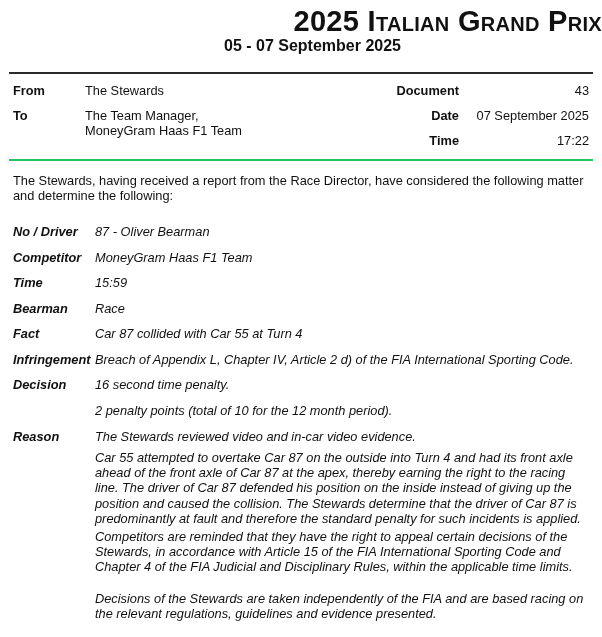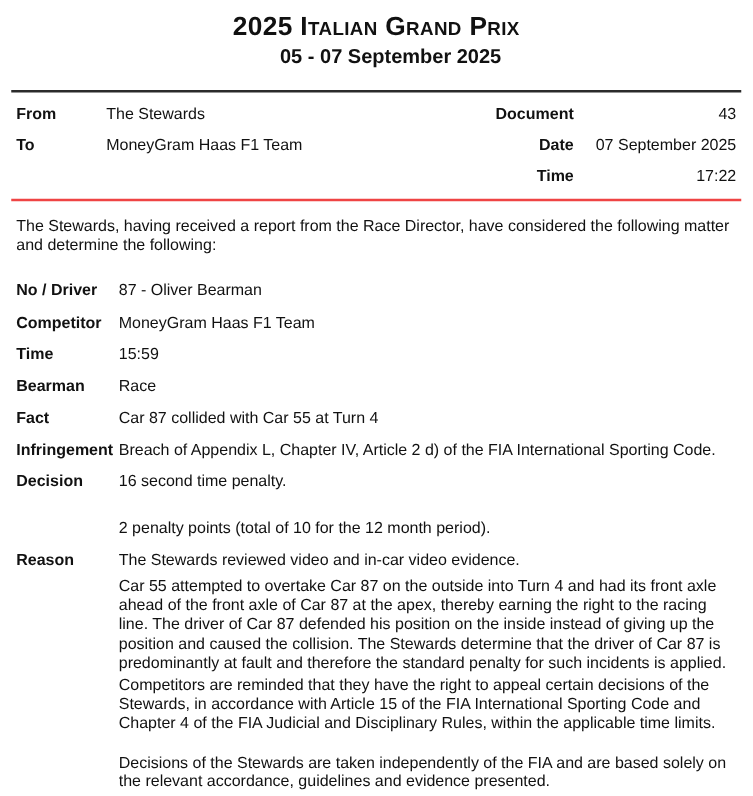--- a/index.html
+++ b/index.html
@@ -4,49 +4,49 @@
 <style>
   html, body { margin: 0; padding: 0; background: #ffffff; }
   .page {
     width: 602px; height: 637px;
     font-family: "Liberation Sans", "DejaVu Sans", sans-serif;
     font-size: 12.8px; line-height: 15.2px;
     color: #111111; background: #ffffff;
     overflow: hidden;
   }
   .title {
-    font-size: 21px; line-height: 31px; font-weight: bold;
+    font-size: 29px; line-height: 31px; font-weight: bold;
     font-variant: small-caps; letter-spacing: 0.3px;
-    text-align: center; margin-top: 6px;
+    text-align: right; margin-top: 6px;
   }
   .subtitle {
     font-size: 16px; line-height: 17px; font-weight: bold;
     text-align: center;
     padding-left: 23px;
   }
   .meta {
     margin: 18px 9px 0 9px;
     border-top: 2px solid #2b2b2b;
-    border-bottom: 2px solid #ef4444;
+    border-bottom: 2px solid #22c55e;
     padding: 9px 4px 10px 4px;
     display: flex;
   }
   .meta-left { width: 382px; }
   .meta-right { flex: 1; text-align: right; }
   .meta-row { display: flex; margin-bottom: 10px; }
   .meta-row:last-child { margin-bottom: 0; }
   .meta-left .meta-label { flex: 0 0 72px; font-weight: bold; }
   .meta-right .meta-label { flex: 0 0 64px; font-weight: bold; }
   .meta-value { flex: 1; }
   .intro { margin: 12px 13px 0 13px; max-width: 576px; }
-  .fields { margin: 21px 13px 0 13px; }
+  .fields { margin: 21px 13px 0 13px; font-style: italic; }
   .frow { display: flex; margin-bottom: 10.3px; }
   .flabel { flex: 0 0 82px; font-weight: bold; }
   .fvalue { width: 494px; }
-  .decision-line2 { margin-top: 22px; }
+  .decision-line2 { margin-top: 11px; }
   .reason-row { margin-top: 3px; }
   .rp { margin: 0; }
   .rp-2 { margin-top: 6px; }
   .rp-3 { margin-top: 3px; }
   .rp-4 { margin-top: 16px; }
 </style>
 </head>
 <body>
 
 <div class="page">
@@ -56,20 +56,21 @@
 
   <div class="meta">
     <div class="meta-left">
       <div class="meta-row">
         <div class="meta-label">From</div>
         <div class="meta-value">The Stewards</div>
       </div>
       <div class="meta-row">
         <div class="meta-label">To</div>
         <div class="meta-value">
+          <div>The Team Manager,</div>
           <div>MoneyGram Haas F1 Team</div>
         </div>
       </div>
     </div>
     <div class="meta-right">
       <div class="meta-row">
         <div class="meta-label">Document</div>
         <div class="meta-value">43</div>
       </div>
       <div class="meta-row">
@@ -124,18 +125,18 @@
         <div class="decision-line2">2 penalty points (total of 10 for the 12 month period).</div>
       </div>
     </div>
 
     <div class="frow reason-row">
       <div class="flabel">Reason</div>
       <div class="fvalue">
         <p class="rp rp-1">The Stewards reviewed video and in-car video evidence.</p>
         <p class="rp rp-2">Car 55 attempted to overtake Car 87 on the outside into Turn 4 and had its front axle ahead of the front axle of Car 87 at the apex, thereby earning the right to the racing line. The driver of Car 87 defended his position on the inside instead of giving up the position and caused the collision. The Stewards determine that the driver of Car 87 is predominantly at fault and therefore the standard penalty for such incidents is applied.</p>
         <p class="rp rp-3">Competitors are reminded that they have the right to appeal certain decisions of the Stewards, in accordance with Article 15 of the FIA International Sporting Code and Chapter 4 of the FIA Judicial and Disciplinary Rules, within the applicable time limits.</p>
-        <p class="rp rp-4">Decisions of the Stewards are taken independently of the FIA and are based solely on the relevant accordance, guidelines and evidence presented.</p>
+        <p class="rp rp-4">Decisions of the Stewards are taken independently of the FIA and are based racing on the relevant regulations, guidelines and evidence presented.</p>
       </div>
     </div>
 
   </div>
 </div>
 
 </body></html>

